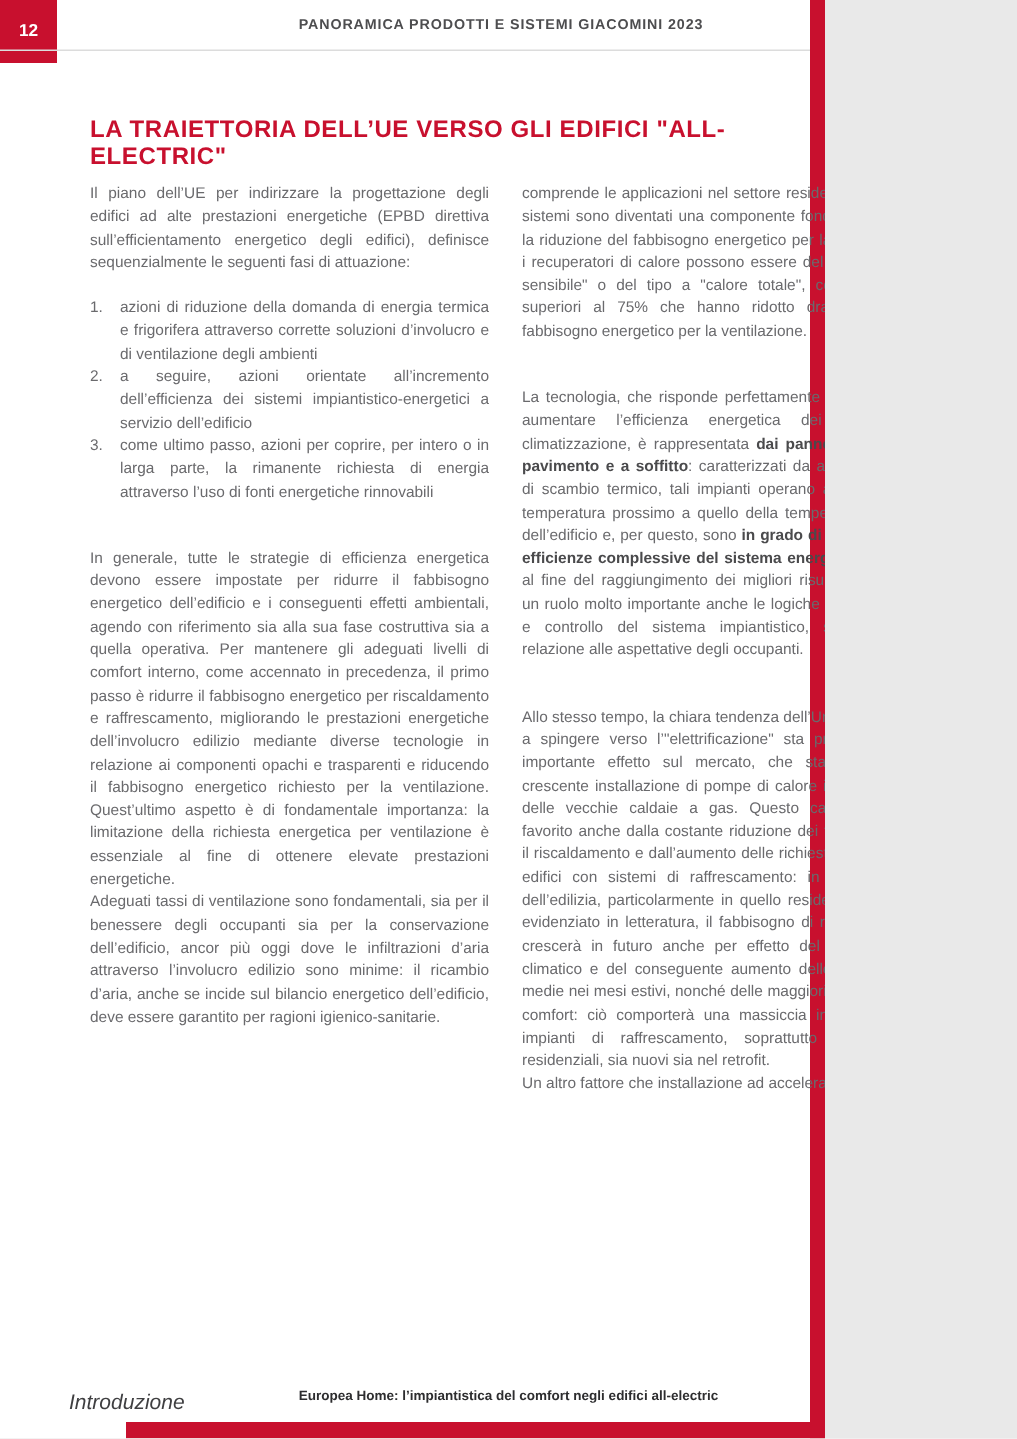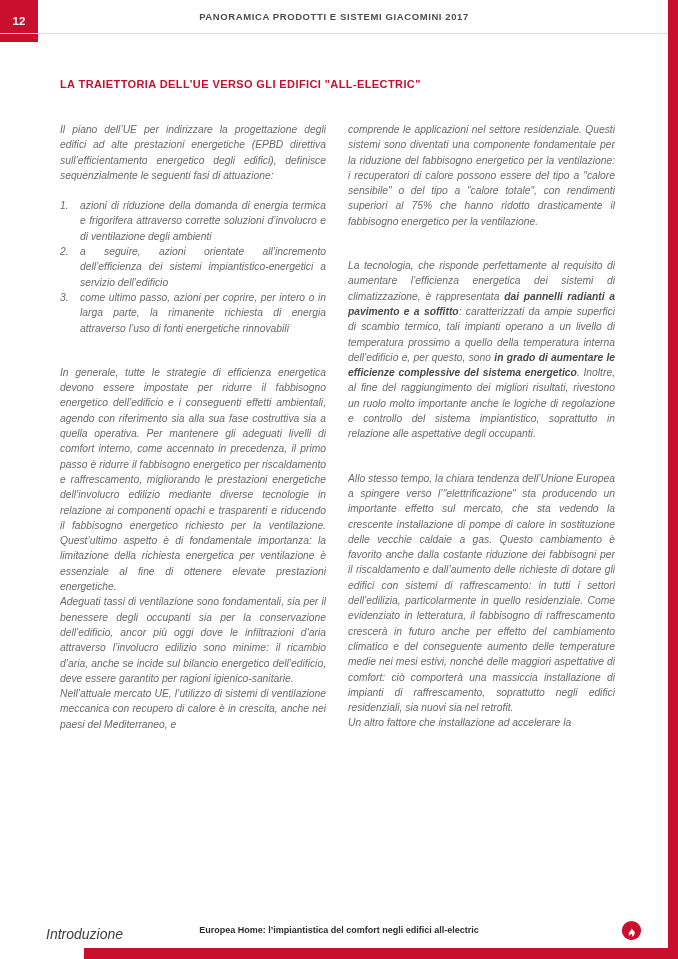--- a/index.html
+++ b/index.html
@@ -1,41 +1,40 @@
 <!DOCTYPE html>
 <html lang="it"><head>
 <meta charset="utf-8">
 <style>
   html,body{margin:0;padding:0;background:#e9e9e9;}
   .page{
-    position:relative;width:678px;height:959px;background:#ffffff;
+    position:relative;width:550px;height:959px;background:#ffffff;
     font-family:"Liberation Sans","DejaVu Sans",sans-serif;overflow:hidden;
     --accent:#c8102e;
   }
   .pagenum-box{
     position:absolute;left:0;top:0;width:38px;height:42px;background:var(--accent);
     display:flex;align-items:center;justify-content:center;
     color:#ffffff;font-weight:bold;font-size:11.5px;
   }
   .header-title{
     position:absolute;left:0;top:11px;width:668px;text-align:center;
     font-size:9.5px;font-weight:bold;letter-spacing:0.6px;color:#4d4d4f;
   }
   .header-rule{position:absolute;left:0;top:33px;width:668px;height:1px;background:#dcdcdc;}
   .right-stripe{position:absolute;right:0;top:0;width:10px;height:959px;background:var(--accent);}
   .bottom-bar{position:absolute;left:84px;right:0;bottom:0;height:11px;background:var(--accent);}
   .heading{
     position:absolute;left:60px;top:78px;margin:0;
-    font-size:11px;font-weight:bold;letter-spacing:0.4px;color:var(--accent);
+    font-size:16px;font-weight:bold;letter-spacing:0.4px;color:var(--accent);
   }
   .col{
     position:absolute;top:122px;height:776px;overflow:hidden;
     font-size:10.3px;line-height:15.3px;color:#6a6a6d;
     text-align:justify;
-    font-style:italic;
   }
   .col-left{left:60px;width:266px;}
   .col-right{left:348px;width:267px;}
   .para{margin:0;text-align:justify;}
   .para.gap{margin-top:29px;}
   .para b{color:#4a4a4c;}
   .li{display:flex;margin:0;}
   .li.gap{margin-top:15px;}
   .num{flex:none;width:20px;}
   .li-text{flex:1;text-align:justify;}
@@ -51,21 +50,21 @@
 </style>
 </head>
 <body>
 
 <div class="page" style="--accent: #c8102e;">
 
   <div class="pagenum-box">
     <span>12</span>
   </div>
 
-  <div class="header-title">PANORAMICA PRODOTTI E SISTEMI GIACOMINI 2017</div>
+  <div class="header-title">PANORAMICA PRODOTTI E SISTEMI GIACOMINI 2023</div>
   <div class="header-rule"></div>
   <div class="right-stripe"></div>
 
   <h1 class="heading">LA TRAIETTORIA DELL’UE VERSO GLI EDIFICI "ALL-ELECTRIC"</h1>
 
   <div class="col col-left" id="col-left">
       <p class="para"><span>Il piano dell’UE per indirizzare la progettazione degli edifici ad alte prestazioni energetiche (EPBD direttiva sull’efficientamento energetico degli edifici), definisce sequenzialmente le seguenti fasi di attuazione:</span></p>
       <div class="li gap">
         <span class="num">1.</span>
         <span class="li-text"><span>azioni di riduzione della domanda di energia termica e frigorifera attraverso corrette soluzioni d’involucro e di ventilazione degli ambienti</span></span>
@@ -73,21 +72,20 @@
       <div class="li">
         <span class="num">2.</span>
         <span class="li-text"><span>a seguire, azioni orientate all’incremento dell’efficienza dei sistemi impiantistico-energetici a servizio dell’edificio</span></span>
       </div>
       <div class="li">
         <span class="num">3.</span>
         <span class="li-text"><span>come ultimo passo, azioni per coprire, per intero o in larga parte, la rimanente richiesta di energia attraverso l’uso di fonti energetiche rinnovabili</span></span>
       </div>
       <p class="para gap"><span>In generale, tutte le strategie di efficienza energetica devono essere impostate per ridurre il fabbisogno energetico dell’edificio e i conseguenti effetti ambientali, agendo con riferimento sia alla sua fase costruttiva sia a quella operativa. Per mantenere gli adeguati livelli di comfort interno, come accennato in precedenza, il primo passo è ridurre il fabbisogno energetico per riscaldamento e raffrescamento, migliorando le prestazioni energetiche dell’involucro edilizio mediante diverse tecnologie in relazione ai componenti opachi e trasparenti e riducendo il fabbisogno energetico richiesto per la ventilazione. Quest’ultimo aspetto è di fondamentale importanza: la limitazione della richiesta energetica per ventilazione è essenziale al fine di ottenere elevate prestazioni energetiche.</span></p>
       <p class="para"><span>Adeguati tassi di ventilazione sono fondamentali, sia per il benessere degli occupanti sia per la conservazione dell’edificio, ancor più oggi dove le infiltrazioni d’aria attraverso l’involucro edilizio sono minime: il ricambio d’aria, anche se incide sul bilancio energetico dell’edificio, deve essere garantito per ragioni igienico-sanitarie.</span></p>
-      <p class="para"><span>Nell’attuale mercato UE, l’utilizzo di sistemi di ventilazione meccanica con recupero di calore è in crescita, anche nei paesi del Mediterraneo, e</span></p>
     </div>
   <div class="col col-right" id="col-right">
       <p class="para"><span>comprende le applicazioni nel settore residenziale. Questi sistemi sono diventati una componente fondamentale per la riduzione del fabbisogno energetico per la ventilazione: i recuperatori di calore possono essere del tipo a "calore sensibile" o del tipo a "calore totale", con rendimenti superiori al 75% che hanno ridotto drasticamente il fabbisogno energetico per la ventilazione.</span></p>
       <p class="para gap"><span>La tecnologia, che risponde perfettamente al requisito di aumentare l’efficienza energetica dei sistemi di climatizzazione, è rappresentata </span><b>dai pannelli radianti a pavimento e a soffitto</b><span>: caratterizzati da ampie superfici di scambio termico, tali impianti operano a un livello di temperatura prossimo a quello della temperatura interna dell’edificio e, per questo, sono </span><b>in grado di aumentare le efficienze complessive del sistema energetico</b><span>. Inoltre, al fine del raggiungimento dei migliori risultati, rivestono un ruolo molto importante anche le logiche di regolazione e controllo del sistema impiantistico, soprattutto in relazione alle aspettative degli occupanti.</span></p>
       <p class="para gap"><span>Allo stesso tempo, la chiara tendenza dell’Unione Europea a spingere verso l’"elettrificazione" sta producendo un importante effetto sul mercato, che sta vedendo la crescente installazione di pompe di calore in sostituzione delle vecchie caldaie a gas. Questo cambiamento è favorito anche dalla costante riduzione dei fabbisogni per il riscaldamento e dall’aumento delle richieste di dotare gli edifici con sistemi di raffrescamento: in tutti i settori dell’edilizia, particolarmente in quello residenziale. Come evidenziato in letteratura, il fabbisogno di raffrescamento crescerà in futuro anche per effetto del cambiamento climatico e del conseguente aumento delle temperature medie nei mesi estivi, nonché delle maggiori aspettative di comfort: ciò comporterà una massiccia installazione di impianti di raffrescamento, soprattutto negli edifici residenziali, sia nuovi sia nel retrofit.</span></p>
       <p class="para"><span>Un altro fattore che installazione ad accelerare la</span></p>
     </div>
 
   <div class="footer">
     <span class="f-left">Introduzione</span>

